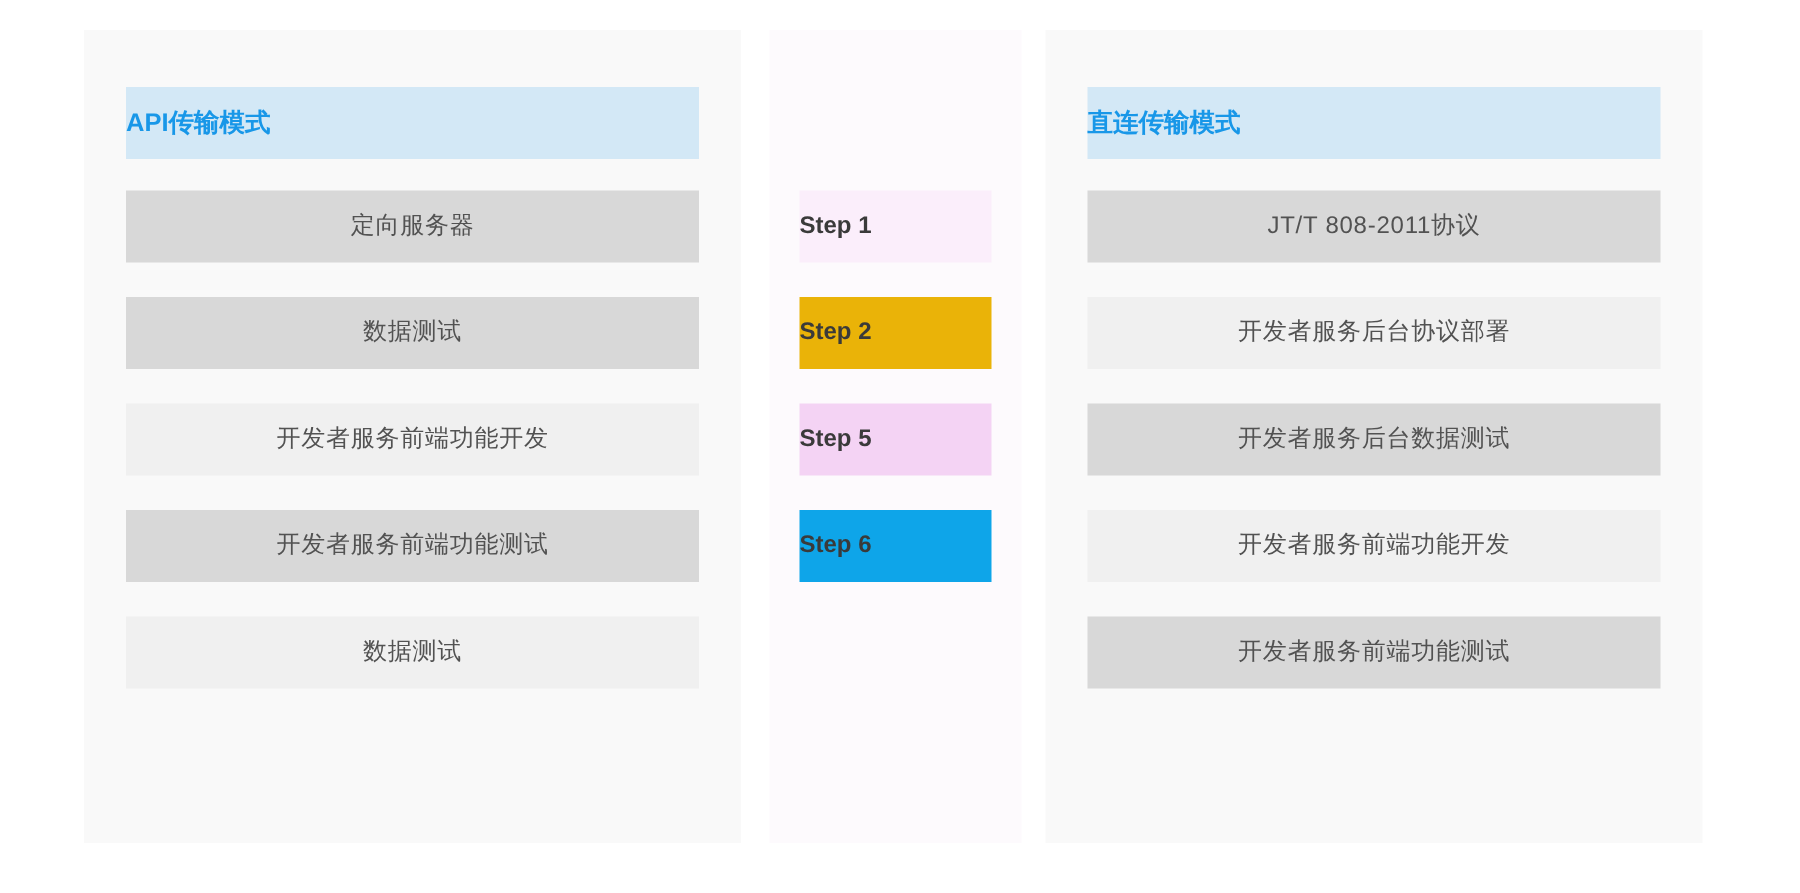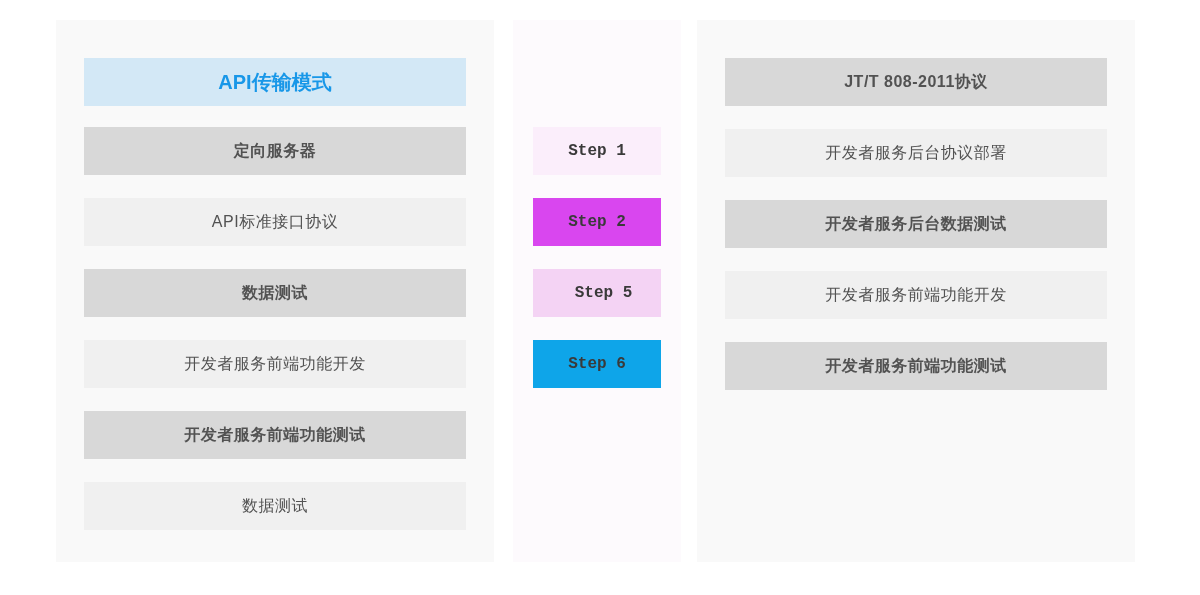--- a/index.html
+++ b/index.html
@@ -30,72 +30,70 @@
   .panel-right { left: 697px; }
   .panel-mid {
     left: 513px;
     width: 168px;
     background: #fdfafd;
     padding: 107px 20px 0 20px;
   }
   .panel-header {
     height: 48px;
     line-height: 48px;
-    text-align: center;
+    text-align: left;
     background: #d3e8f6;
     color: #1897e8;
-    font-size: 20px;
+    font-size: 17px;
     font-weight: bold;
     margin-bottom: 21px;
   }
   .flow-row {
     height: 48px;
     line-height: 48px;
     text-align: center;
     font-size: 16px;
     color: #525252;
     margin-bottom: 23px;
     letter-spacing: 0.5px;
   }
-  .flow-row.dark  { background: #d8d8d8; font-weight: bold; }
+  .flow-row.dark  { background: #d8d8d8; }
   .flow-row.light { background: #f0f0f0; }
   .step-box {
     height: 48px;
     line-height: 48px;
-    text-align: center;
     font-size: 16px;
     font-weight: bold;
     color: #3a3a3a;
     margin-bottom: 23px;
-    font-family: Liberation Mono, monospace;
   }
 </style>
 </head>
 <body>
 
 <div class="stage">
 
   <div class="panel panel-side panel-left">
     <div class="panel-header">API传输模式</div>
     <div class="flow-row dark">定向服务器</div>
-    <div class="flow-row light">API标准接口协议</div>
     <div class="flow-row dark">数据测试</div>
     <div class="flow-row light">开发者服务前端功能开发</div>
     <div class="flow-row dark">开发者服务前端功能测试</div>
     <div class="flow-row light">数据测试</div>
   </div>
 
   <div class="panel panel-mid">
     <div class="step-box" style="background: rgb(251, 238, 251);">Step 1</div>
-    <div class="step-box" style="background: #d946ef;">Step 2</div>
-    <div class="step-box" style="background: rgb(244, 211, 244); padding-left: 13px;">Step 5</div>
+    <div class="step-box" style="background: #eab308;">Step 2</div>
+    <div class="step-box" style="background: rgb(244, 211, 244);">Step 5</div>
     <div class="step-box" style="background: #0ea5e9;">Step 6</div>
   </div>
 
   <div class="panel panel-side panel-right">
+    <div class="panel-header">直连传输模式</div>
     <div class="flow-row dark">JT/T 808-2011协议</div>
     <div class="flow-row light">开发者服务后台协议部署</div>
     <div class="flow-row dark">开发者服务后台数据测试</div>
     <div class="flow-row light">开发者服务前端功能开发</div>
     <div class="flow-row dark">开发者服务前端功能测试</div>
   </div>
 
 </div>
 
 </body></html>

